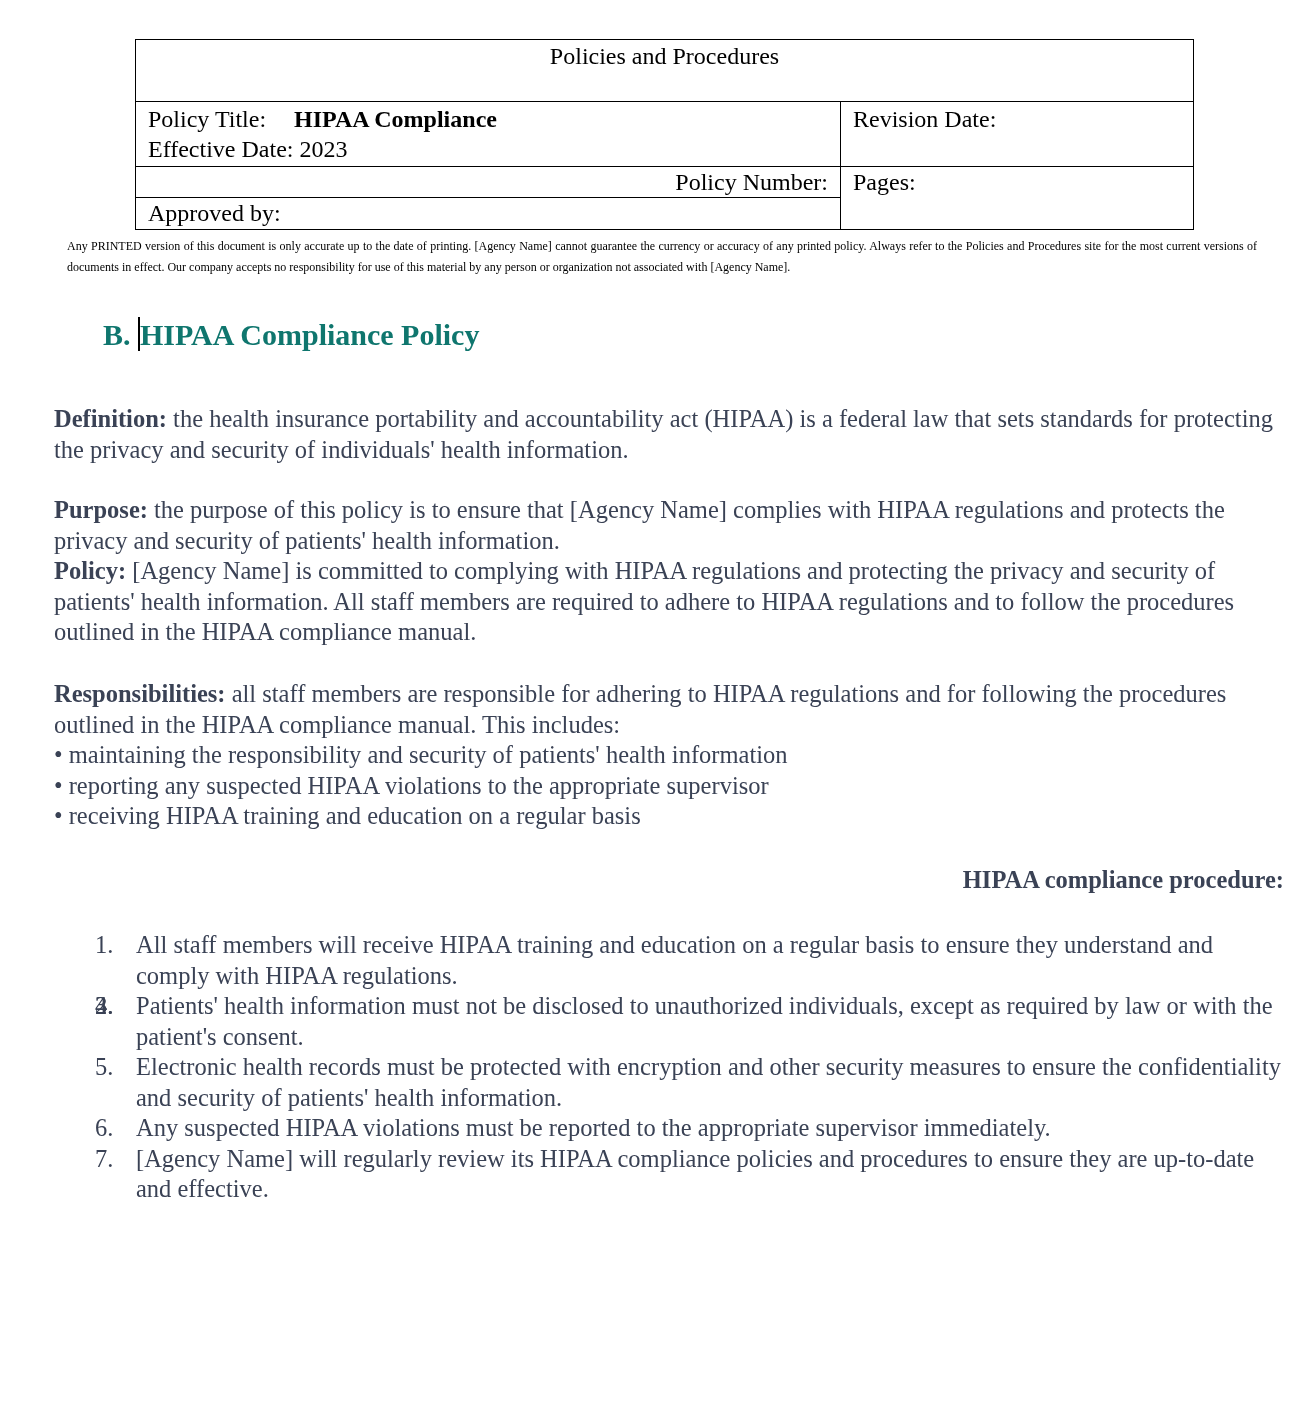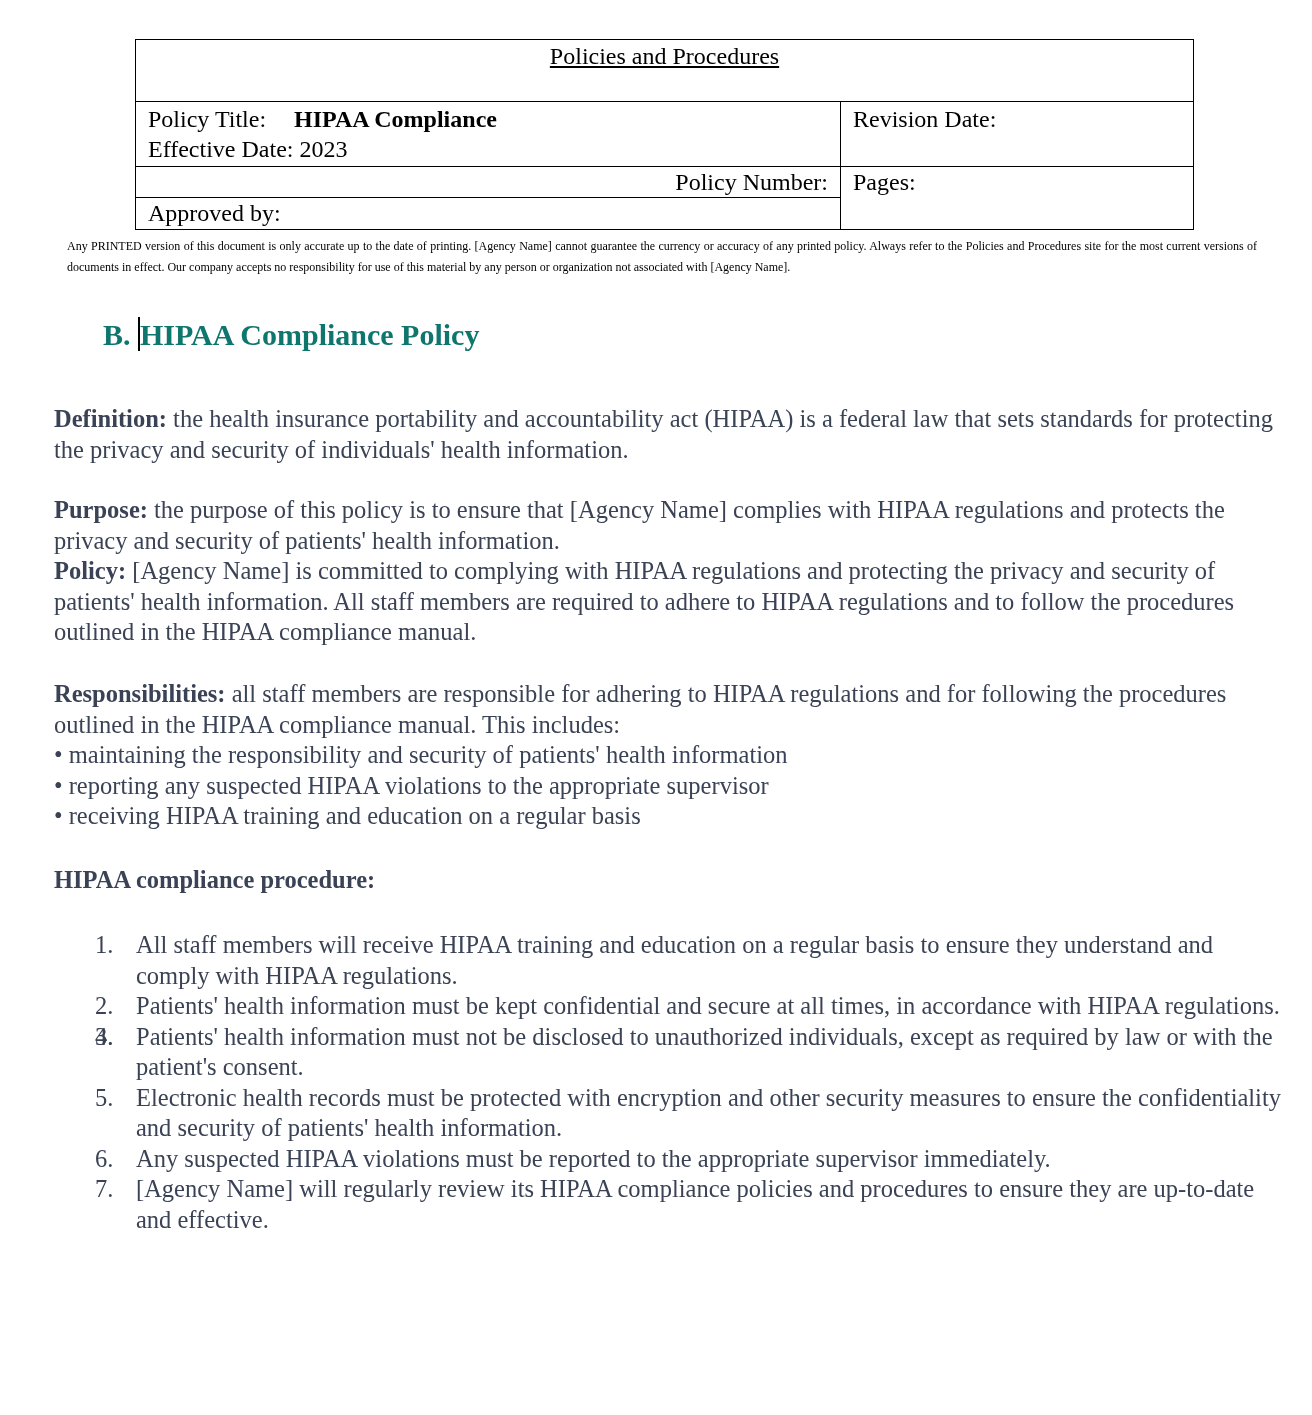--- a/index.html
+++ b/index.html
@@ -22,21 +22,20 @@
     }
     .hdr-table td {
       border: 1px solid #000;
       padding: 0 12px;
       vertical-align: top;
     }
     .hdr-title-cell {
       text-align: center;
       height: 60px;
       padding-top: 1px !important;
-      text-decoration: underline;
     }
     .hdr-left { width: 680px; }
     .row-title td { height: 62px; padding-top: 2px !important; }
     .row-num td.hdr-left { height: 30px; text-align: right; }
     .row-appr td { height: 31px; }
     .bold { font-weight: bold; margin-left: 22px; }
 
     .disclaimer {
       position: absolute;
       left: 67px;
@@ -69,21 +68,21 @@
 
     .body-text {
       position: absolute;
       left: 54px;
       width: 1230px;
       font-size: 24.5px;
       line-height: 30.5px;
       color: #3a4255;
     }
     .body-text p { margin: 0; }
-    .label { font-weight: bold; color: #3a4255; }
+    .label { font-weight: bold; color: #3a4255; text-align: right; }
 
     .proc-list {
       position: absolute;
       left: 54px;
       top: 930px;
       width: 1230px;
       margin: 0;
       padding: 0;
       list-style: none;
       font-size: 24.5px;
@@ -158,19 +157,19 @@
   <p>• reporting any suspected HIPAA violations to the appropriate supervisor</p>
   <p>• receiving HIPAA training and education on a regular basis</p>
 </div>
 
 <div class="body-text" style="top:865px;">
   <p class="label">HIPAA compliance procedure:</p>
 </div>
 
 <ol class="proc-list">
   <li><span class="proc-num">1.</span><span>All staff members will receive HIPAA training and education on a regular basis to ensure they understand and comply with HIPAA regulations.</span></li>
-  <li><span class="proc-num">2.</span><span>Patients' health information must be kept confidential and secure at all times, in accordance with HIPAA regulations.</span></li>
+  <li><span class="proc-num">2.</span></li>
   <li><span class="proc-num">3.</span></li>
   <li><span class="proc-num">4.</span><span>Patients' health information must not be disclosed to unauthorized individuals, except as required by law or with the patient's consent.</span></li>
   <li><span class="proc-num">5.</span><span>Electronic health records must be protected with encryption and other security measures to ensure the confidentiality and security of patients' health information.</span></li>
   <li><span class="proc-num">6.</span><span>Any suspected HIPAA violations must be reported to the appropriate supervisor immediately.</span></li>
   <li><span class="proc-num">7.</span><span>[Agency Name] will regularly review its HIPAA compliance policies and procedures to ensure they are up-to-date and effective.</span></li>
 </ol>
 
 </body></html>

